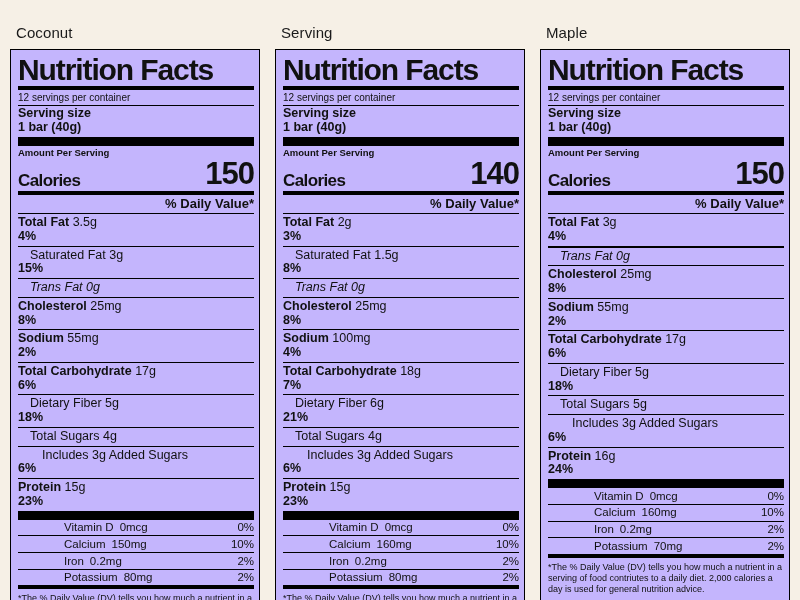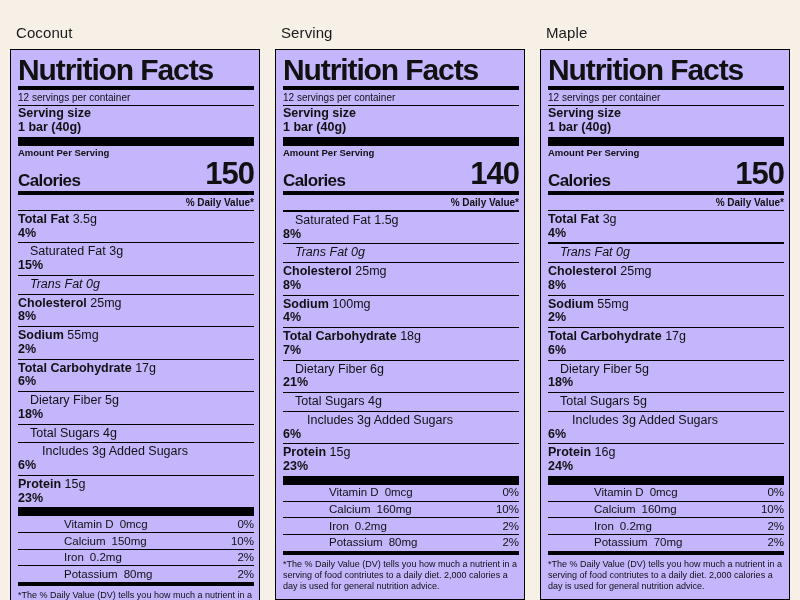--- a/index.html
+++ b/index.html
@@ -87,21 +87,21 @@
     line-height: 1;
   }
   .cal-value {
     font-size: 31px;
     font-weight: bold;
     letter-spacing: -1px;
     line-height: 1;
   }
   .dv-head {
     text-align: right;
-    font-size: 10px;
+    font-size: 13px;
     font-weight: bold;
     padding: 2px 0 2px 0;
   }
   .row {
     display: flex;
     justify-content: space-between;
     align-items: baseline;
     font-size: 12.5px;
     padding: 2px 0 2px 0;
     flex-direction: column;
@@ -243,20 +243,24 @@
       <div class="rule-thick"></div>
       <div class="amount-per">Amount Per Serving</div>
       <div class="cal-row">
         <span class="cal-label">Calories</span>
         <span class="cal-value">140</span>
       </div>
       <div class="rule-med"></div>
       <div class="dv-head">% Daily Value*</div>
       <div class="rule-hair"></div>
       <div>
+          <div class="row">
+            <div class="nm"><span class="b">Total Fat</span><span> 2g</span></div>
+            <div class="pct">3%</div>
+          </div>
           <div class="rule-hair"></div>
           <div class="row">
             <div class="nm ind1"><span>Saturated Fat</span><span> 1.5g</span></div>
             <div class="pct">8%</div>
           </div>
           <div class="rule-hair"></div>
           <div class="row">
             <div class="nm ind1"><span class="it">Trans Fat</span><span class="it"> 0g</span></div>
             <div class="pct"></div>
           </div>

